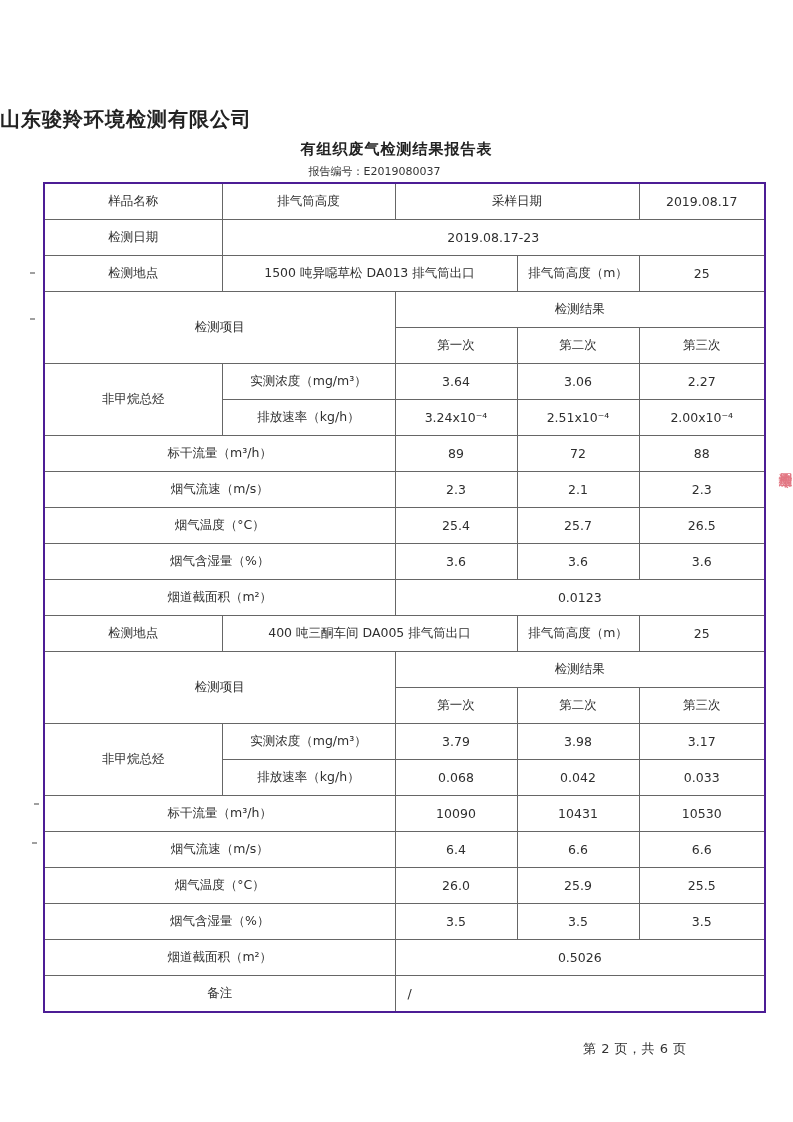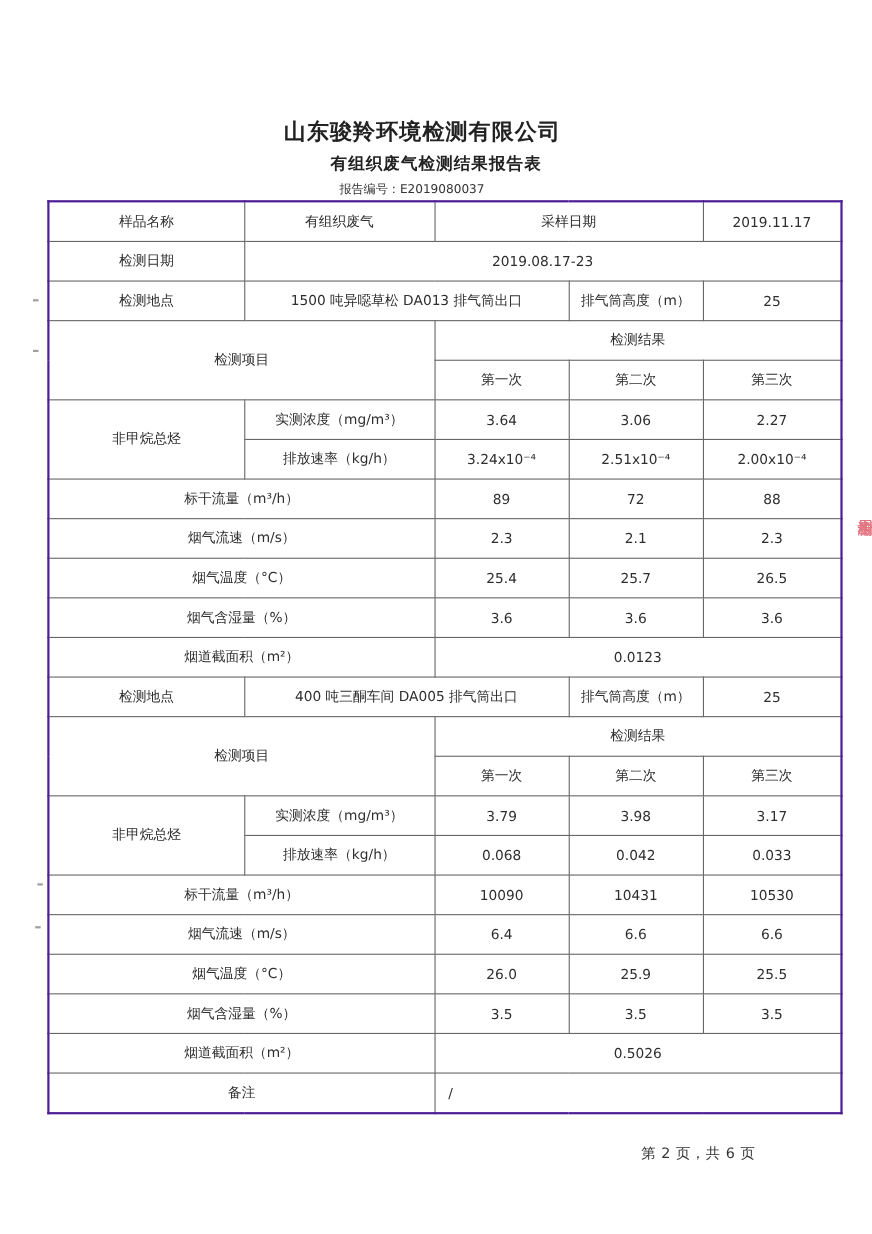--- a/index.html
+++ b/index.html
@@ -1,21 +1,21 @@
 <!DOCTYPE html>
 <html><head>
 <meta charset="utf-8">
 <style>
   html, body { margin: 0; padding: 0; }
   body {
     width: 793px; height: 1122px; background: #ffffff; position: relative; overflow: hidden;
     font-family: "DejaVu Sans", "Liberation Sans", sans-serif; color: #2a2a2a;
   }
   .company {
-    position: absolute; left: 0; width: 768px; top: 106px; text-align: center;
+    position: absolute; left: 0; width: 768px; top: 106px; text-align: left;
     font-size: 20px; font-weight: bold; letter-spacing: 1px; color: #222;
   }
   .subtitle {
     position: absolute; left: 0; width: 793px; top: 140px; text-align: center;
     font-size: 15px; font-weight: bold; letter-spacing: 1px; color: #222;
   }
   .reportno {
     position: absolute; left: 0; width: 749px; top: 164px; text-align: center;
     font-size: 11px; color: #333;
   }
@@ -49,23 +49,23 @@
   <colgroup>
     <col style="width:178px">
       <col style="width:173px">
       <col style="width:122px">
       <col style="width:122px">
       <col style="width:126px">
   </colgroup>
   <tbody>
     <tr>
       <td>样品名称</td>
-      <td>有组织废气</td>
+      <td>排气筒高度</td>
       <td colspan="2">采样日期</td>
-      <td>2019.11.17</td>
+      <td>2019.08.17</td>
     </tr>
     <tr>
       <td>检测日期</td>
       <td colspan="4">2019.08.17-23</td>
     </tr>
 
     <tr>
       <td>检测地点</td>
       <td colspan="2">1500 吨异噁草松 DA013 排气筒出口</td>
       <td>排气筒高度（m）</td>

